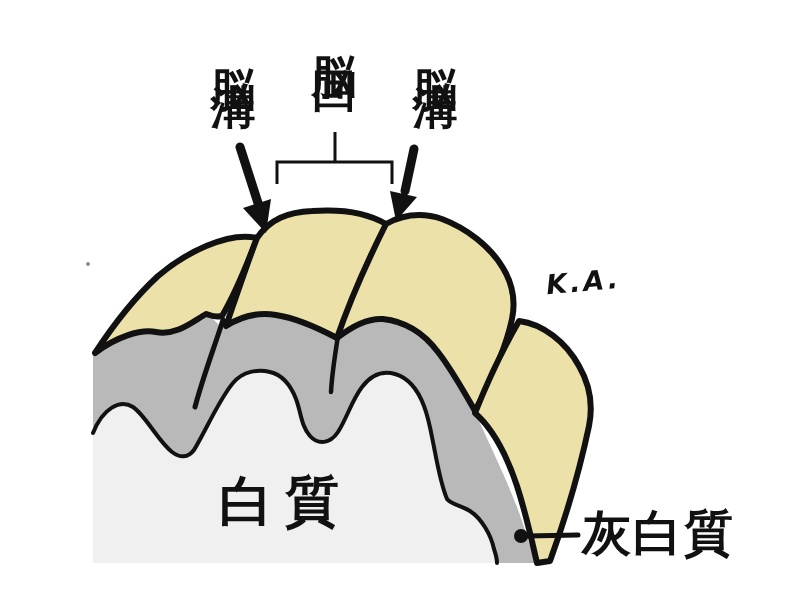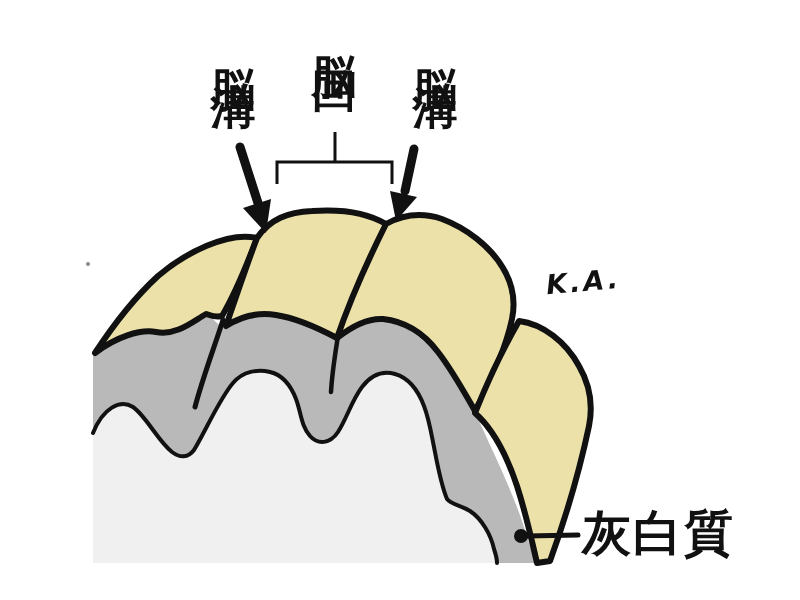--- a/index.html
+++ b/index.html
@@ -145,15 +145,16 @@
       <circle cx="521" cy="536" r="7" fill="var(--outline)"></circle>
       <path fill="none" stroke="var(--outline)" stroke-width="5" stroke-linecap="round" d="M 527 536 L 578 535"></path>
     </g>
 
     <circle cx="88" cy="264" r="2" fill="#8a8a8a"></circle>
   </svg>
 
   <div class="lbl vlbl lbl-sulcus-left">脳溝</div>
   <div class="lbl vlbl lbl-gyrus">脳回</div>
   <div class="lbl vlbl lbl-sulcus-right">脳溝</div>
+  <div class="lbl lbl-white">白質</div>
   <div class="lbl lbl-gray">灰白質</div>
   <div class="lbl lbl-sig">K.A.</div>
 </div>
 
 </body></html>

